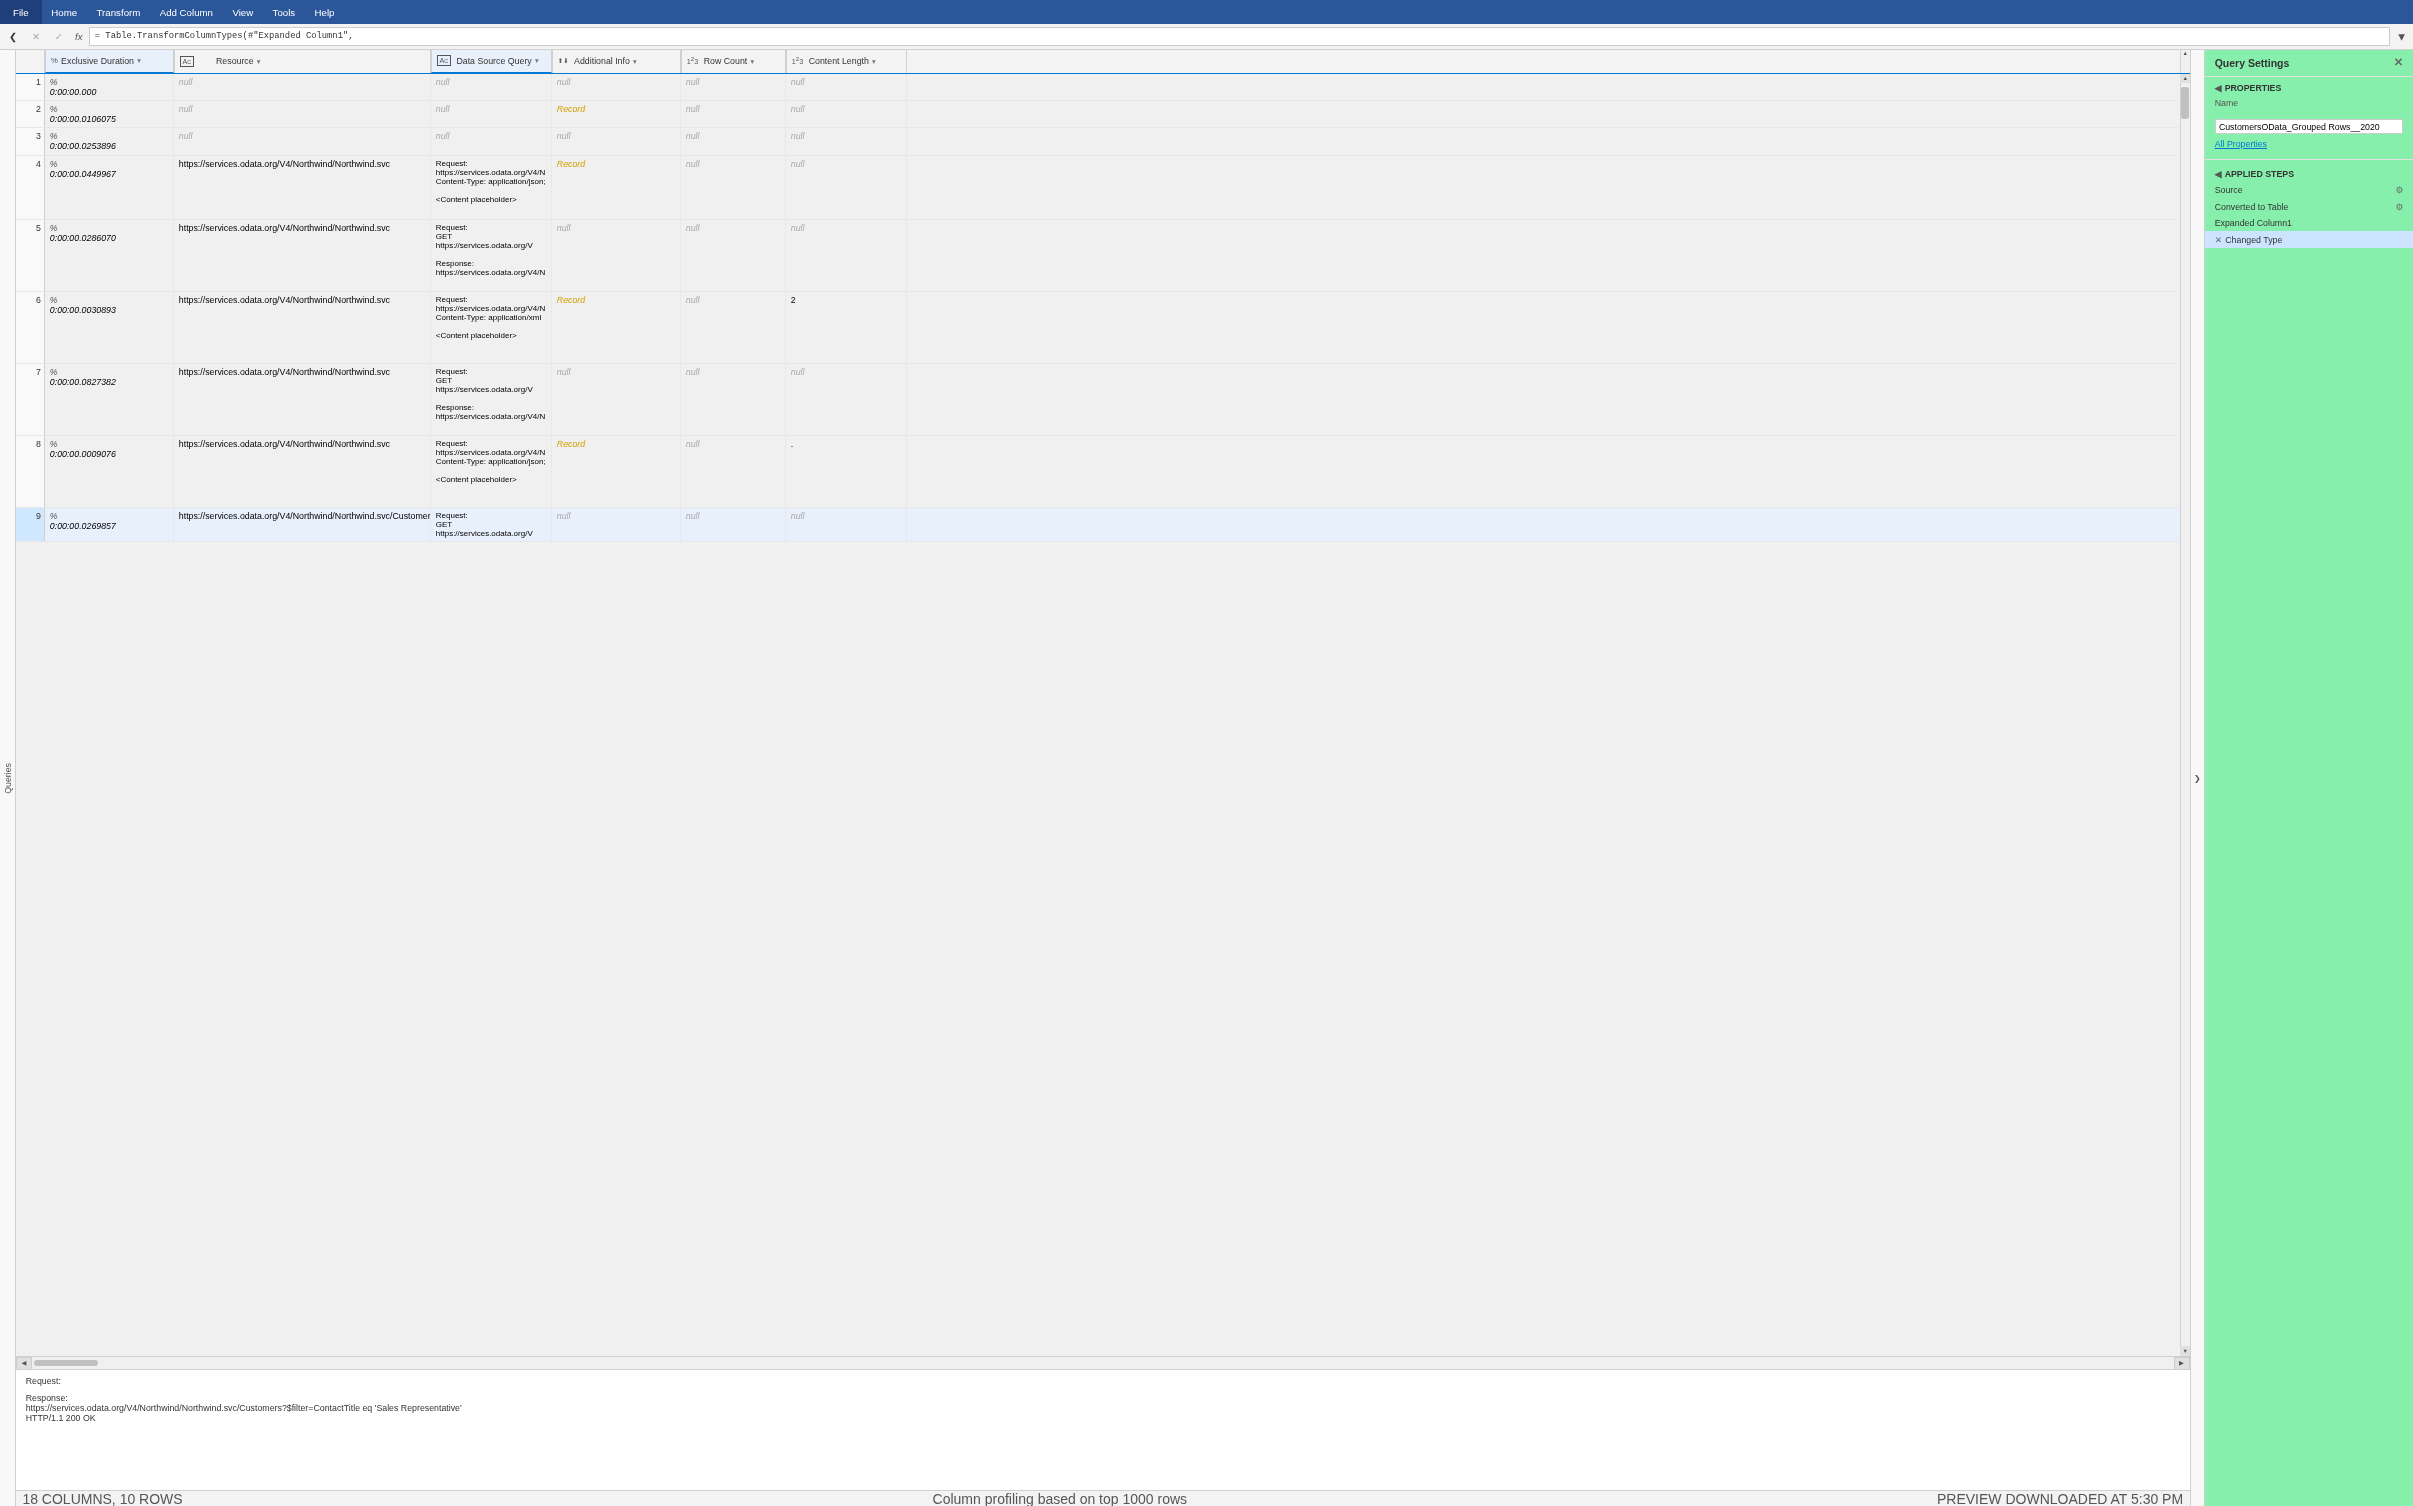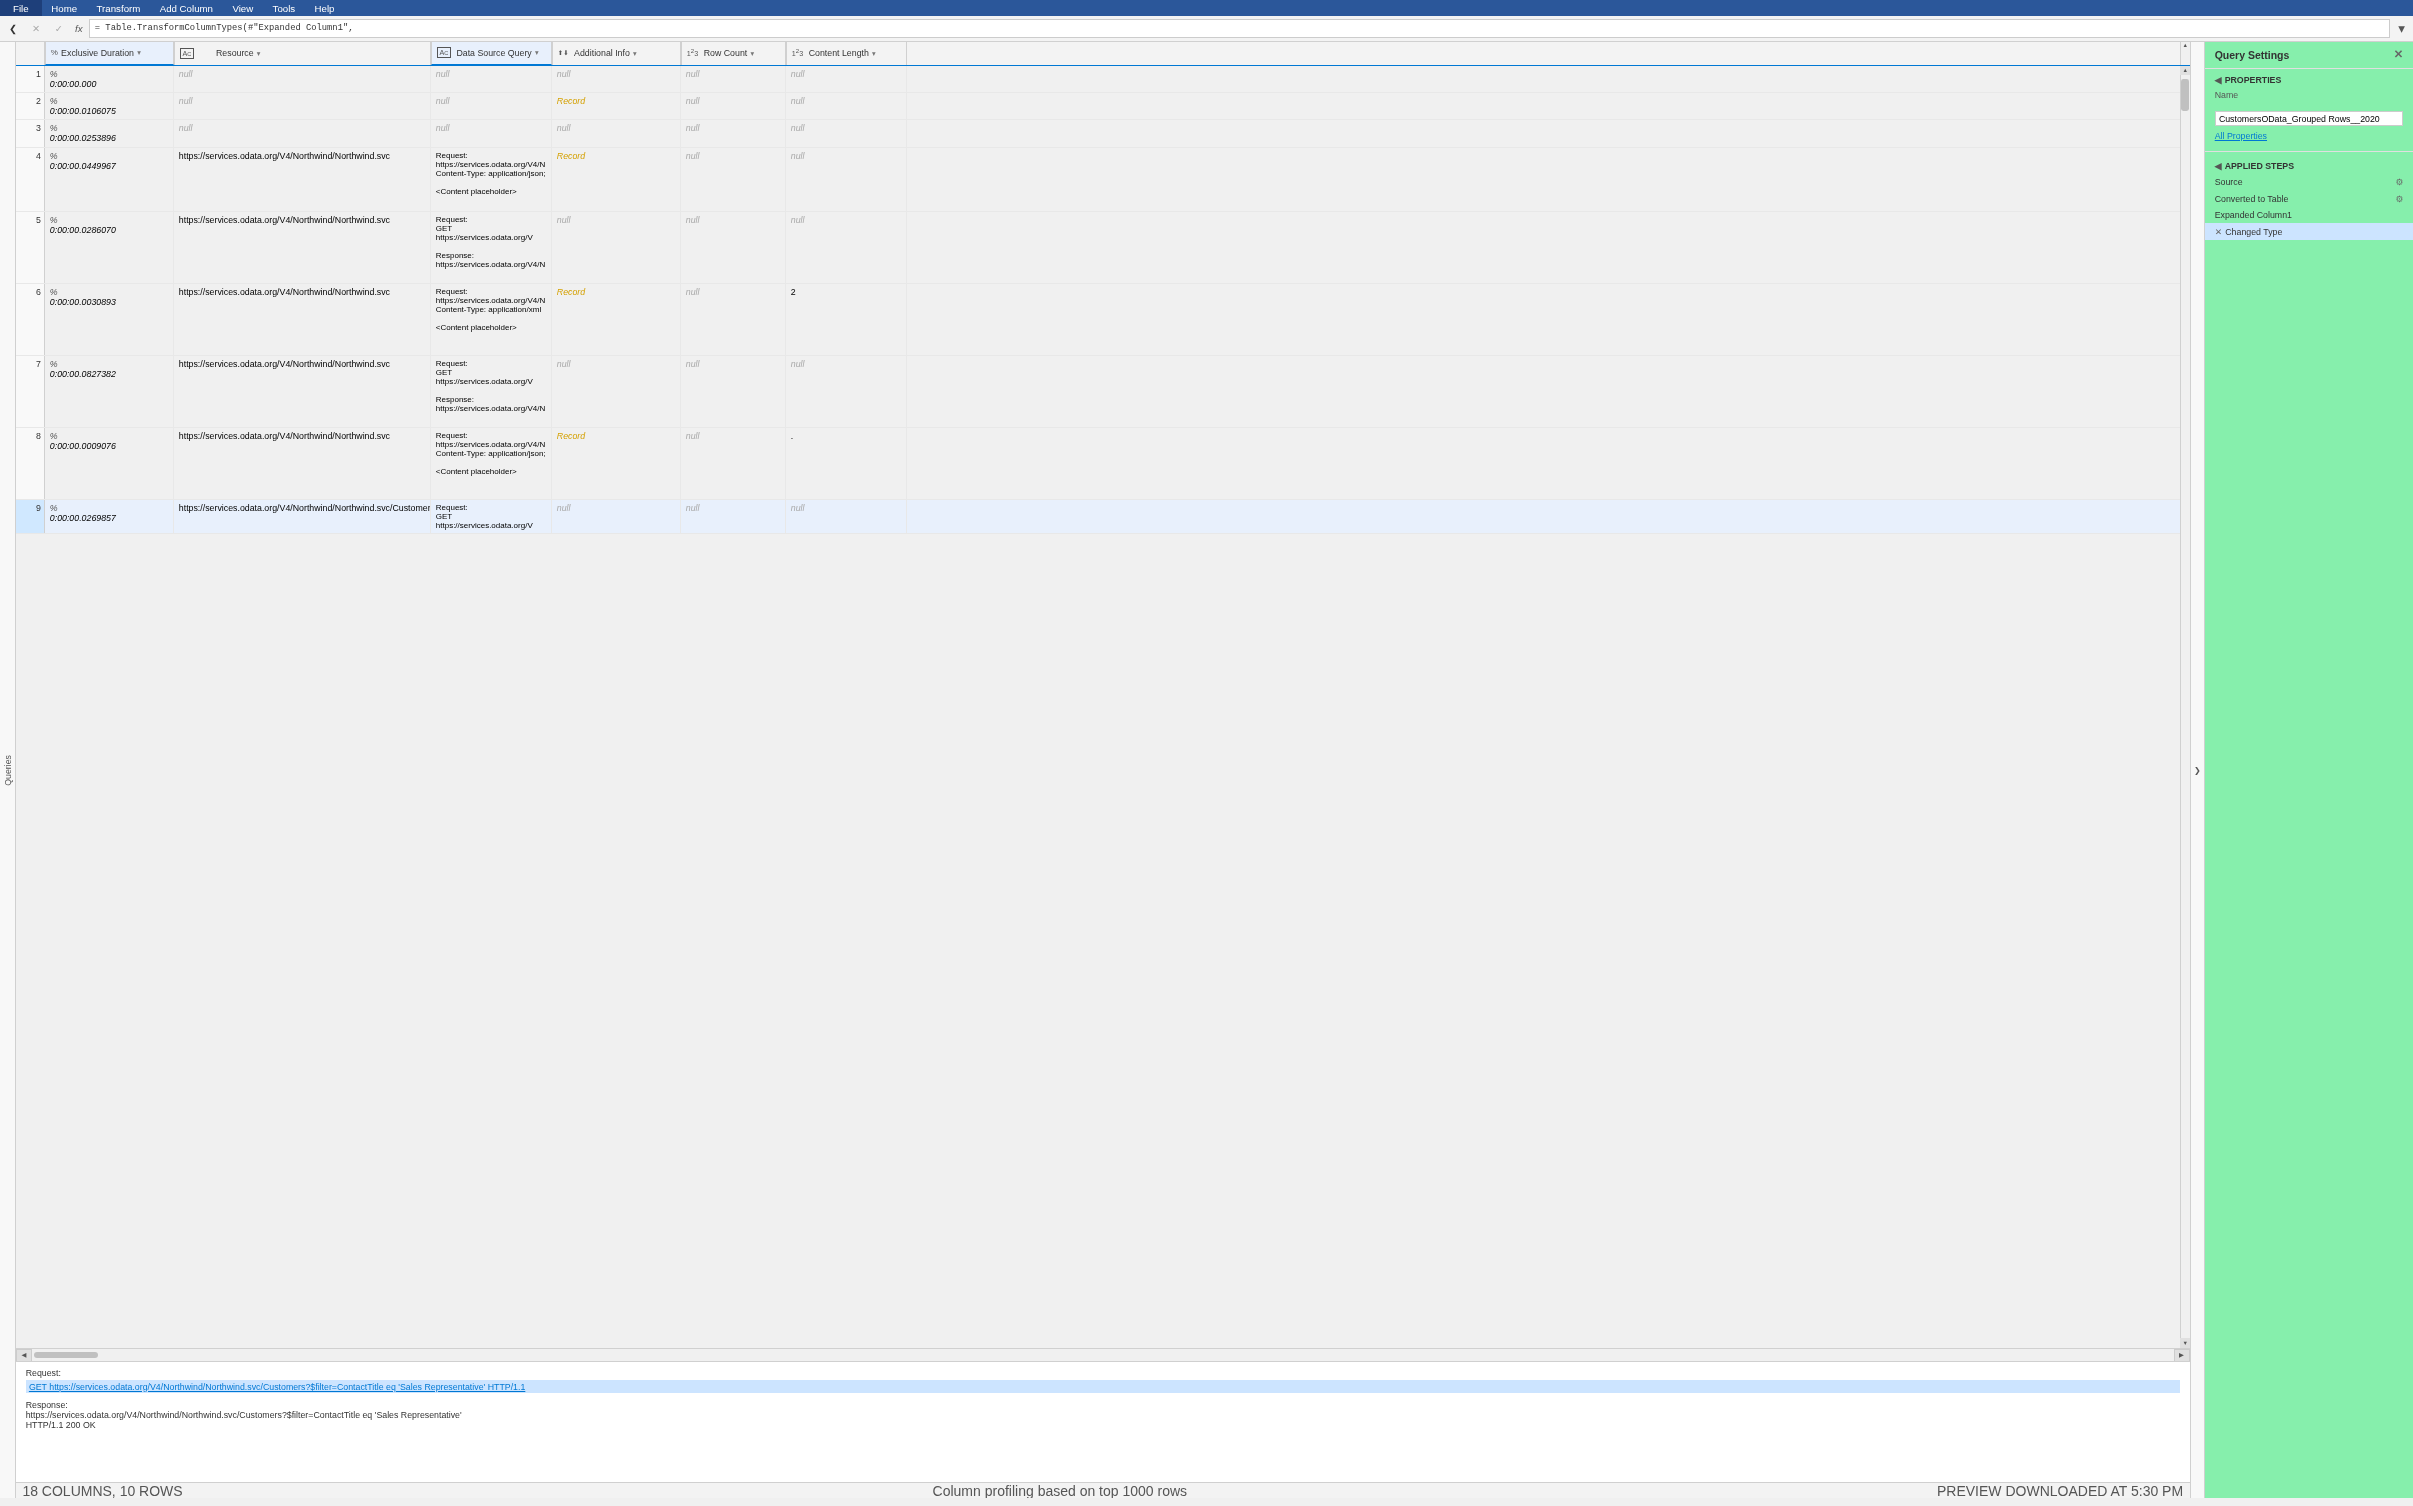--- a/index.html
+++ b/index.html
@@ -2,21 +2,21 @@
 <html style="font-size:13px"><head>
   <meta charset="utf-8">
   <style>
     * { box-sizing: border-box; margin: 0; padding: 0; }
     body { font-family: 'Segoe UI', Arial, sans-serif; font-size: 9.7px; background: #f0f0f0; overflow: hidden; }
 
     
     .menu-bar {
       display: flex;
       align-items: center;
-      height: 16px;
+      height: 24px;
       background: #2b579a;
       color: white;
     }
     .menu-item {
       padding: 0 9.7px;
       height: 100%;
       display: flex;
       align-items: center;
       cursor: pointer;
       font-size: 9.7px;
@@ -634,21 +634,20 @@
     <div class="scroll-bar-area">
       <div class="scroll-arrow">◀</div>
       <div class="scroll-track">
         <div class="scroll-thumb"></div>
       </div>
       <div class="scroll-arrow">▶</div>
     </div>
 
     <div class="detail-panel">
       <div style="margin-bottom:1.6px;">Request:</div>
-      <div style="color:#0078d4; text-decoration:underline; cursor:pointer; background:#cce4ff; padding:1.6px 3.2px; font-size:8.8px;">GET https://services.odata.org/V4/Northwind/Northwind.svc/Customers?$filter=ContactTitle eq 'Sales Representative' HTTP/1.1</div>
       <div style="margin-top:6.4px;">Response:</div>
       <div style="font-size:8.8px;">https://services.odata.org/V4/Northwind/Northwind.svc/Customers?$filter=ContactTitle eq 'Sales Representative'</div>
       <div style="font-size:8.8px;">HTTP/1.1 200 OK</div>
     </div>
 
     <div class="status-bar">
       <span>18 COLUMNS, 10 ROWS</span>
       <span>Column profiling based on top 1000 rows</span>
       <span>PREVIEW DOWNLOADED AT 5:30 PM</span>
     </div>

